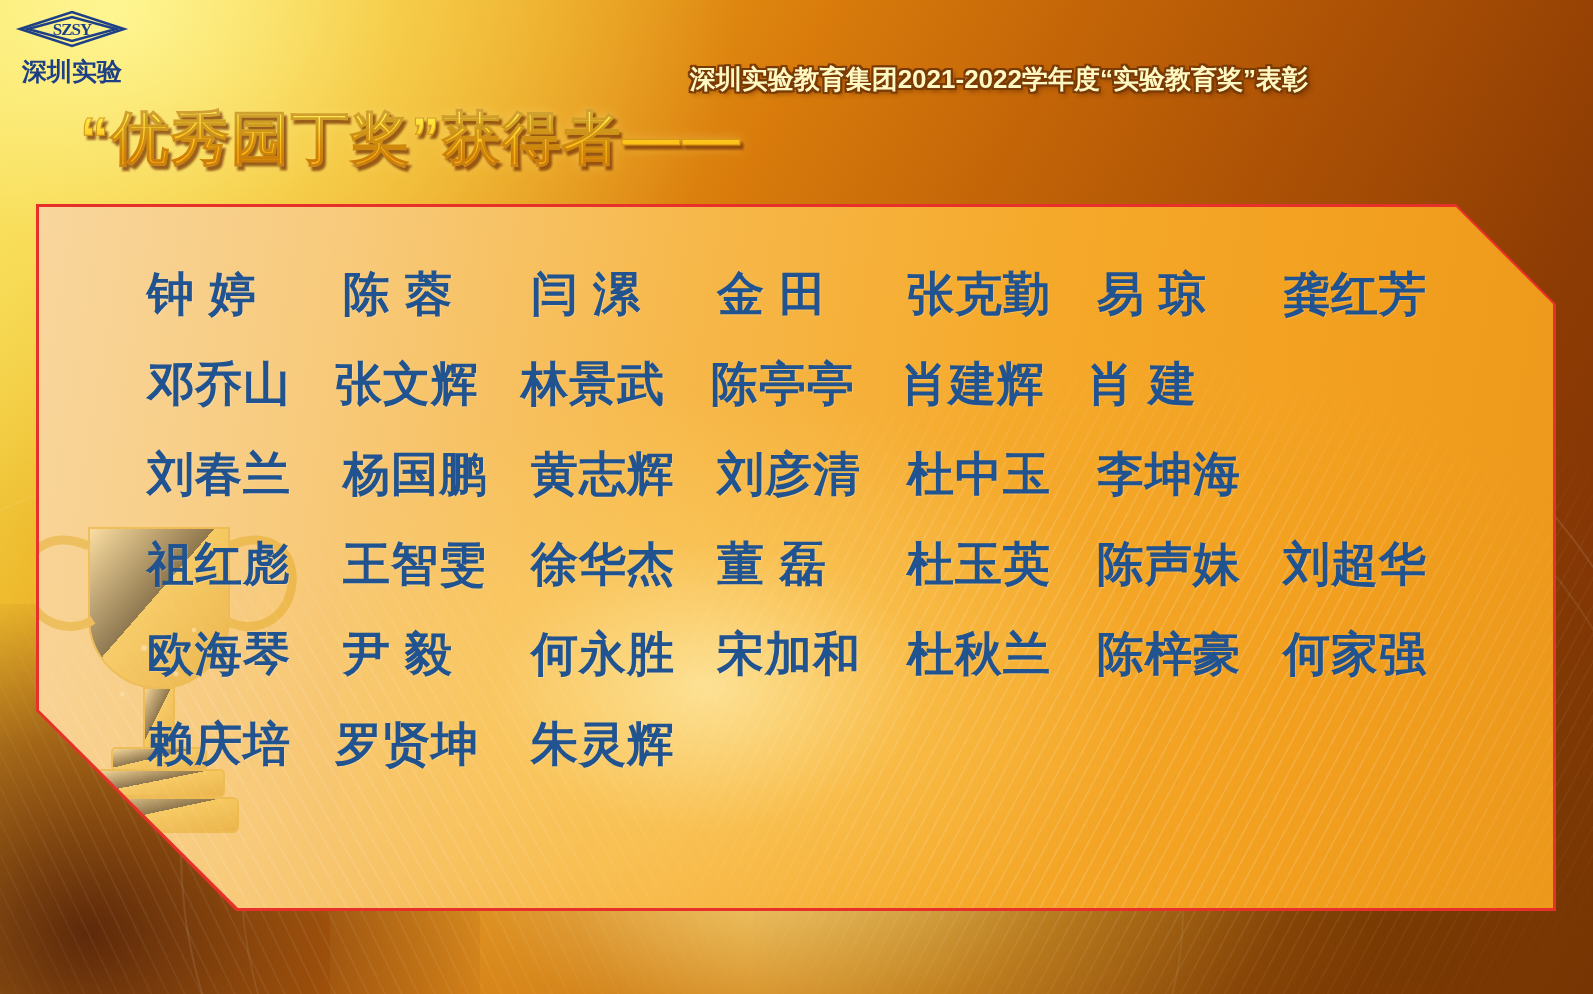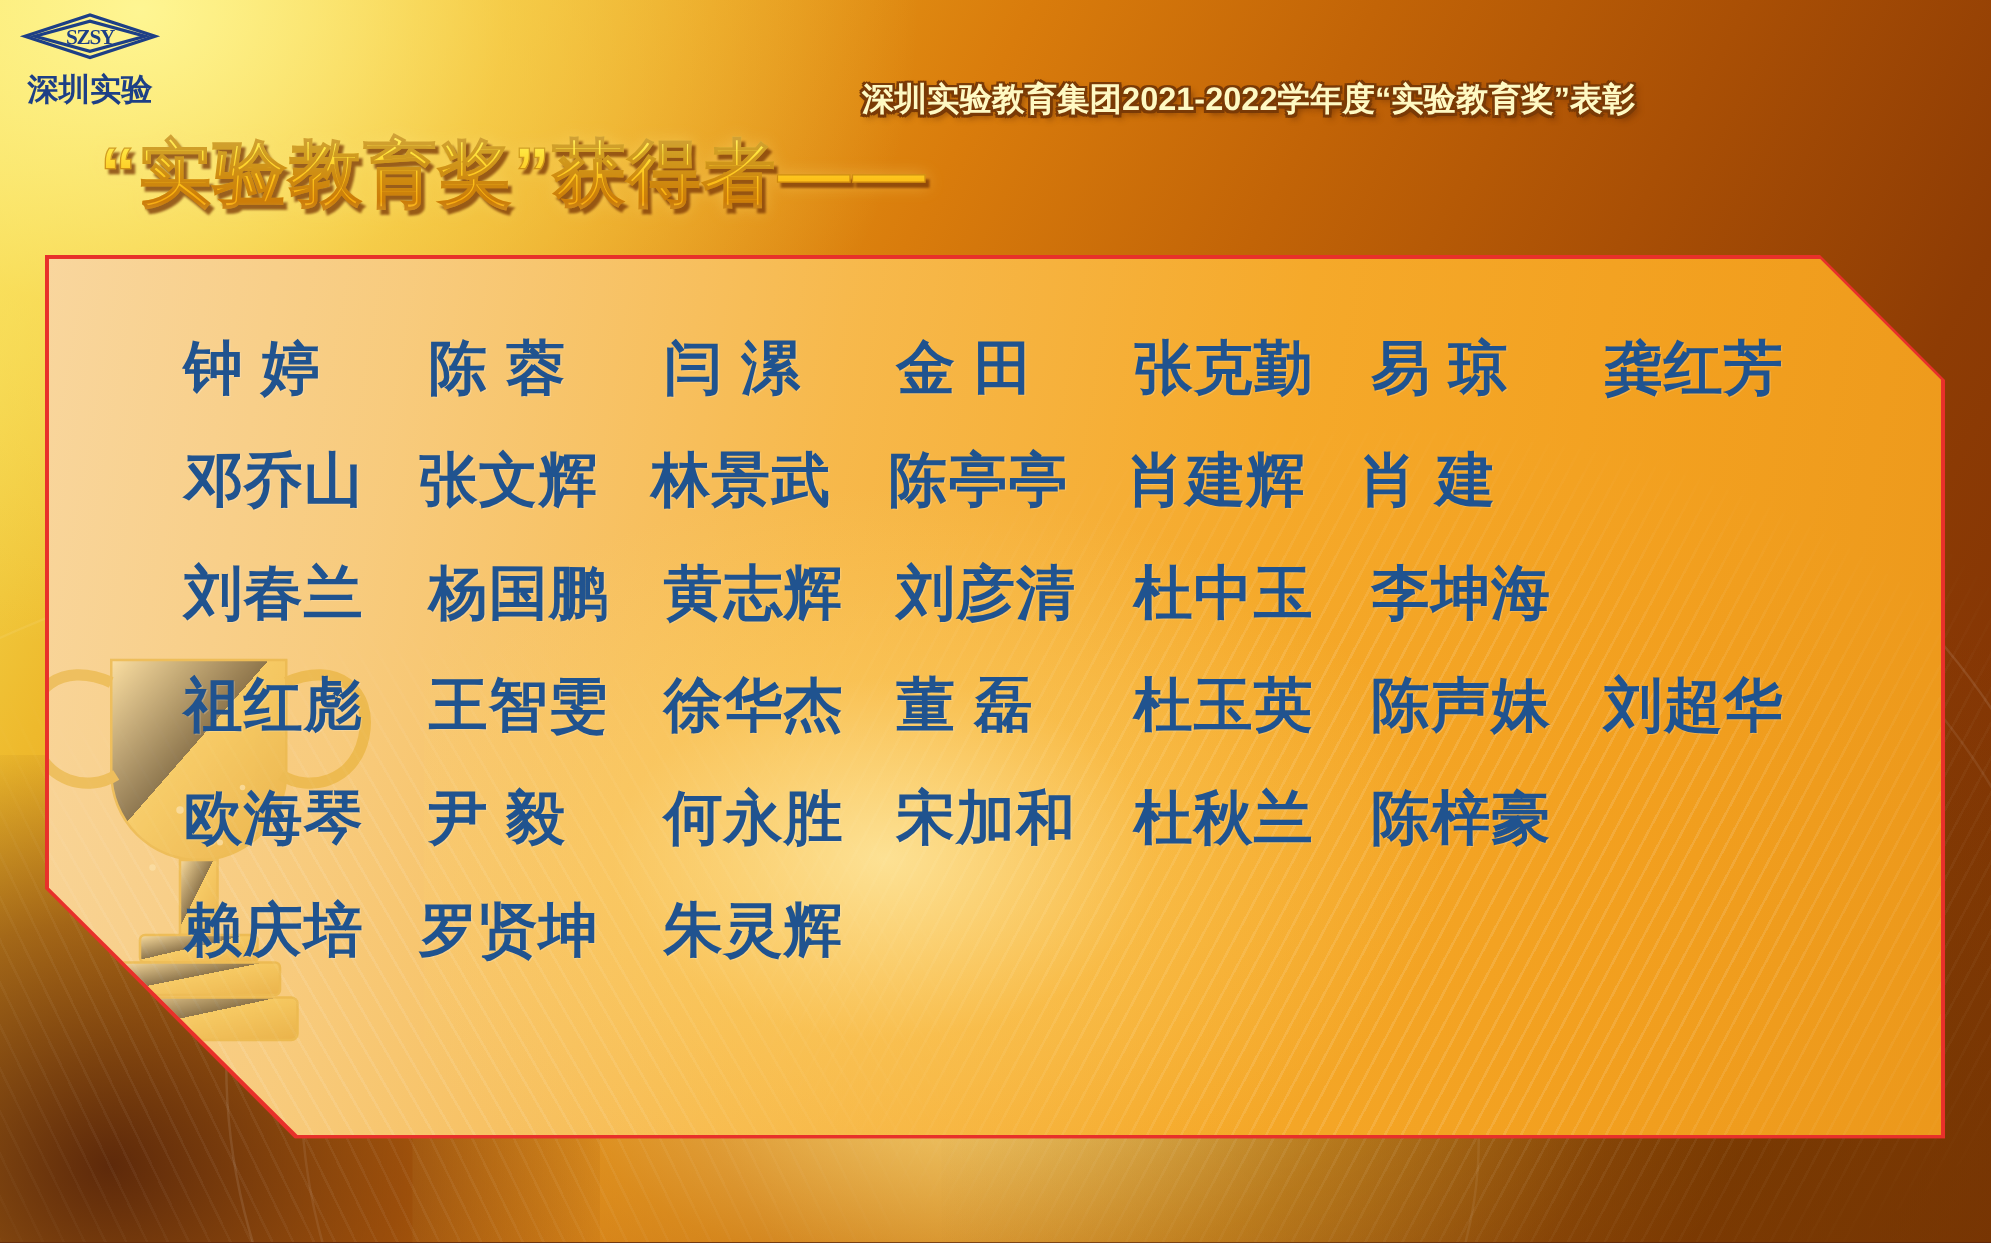--- a/index.html
+++ b/index.html
@@ -222,21 +222,21 @@
           <text x="8" y="76">深</text>
           <text x="33" y="76">圳</text>
           <text x="58" y="76">实</text>
           <text x="83" y="76">验</text>
         </g>
       </svg>
     </div>
     <div class="header-title">深圳实验教育集团2021-2022学年度“实验教育奖”表彰</div>
   </div>
 
-  <div class="slide-title">“实验教育奖”获得者——</div>
+  <div class="slide-title">“优秀园丁奖”获得者——</div>
 
   <div class="panel">
     <div class="panel-inner">
       <div class="panel-tex"></div>
       <div class="panel-tex2"></div>
       <div class="panel-glow"></div>
 
       <div class="trophy">
         <svg viewBox="0 0 330 420" width="330" height="420" aria-hidden="true">
           <defs>
@@ -305,20 +305,21 @@
           <div class="col" style="width:190px"><span class="name">刘超华</span></div>
         </div>
 
         <div class="name-row">
           <div class="col" style="width:196px"><span class="name">欧海琴</span></div>
           <div class="col" style="width:188px"><span class="name">尹  毅</span></div>
           <div class="col" style="width:186px"><span class="name">何永胜</span></div>
           <div class="col" style="width:190px"><span class="name">宋加和</span></div>
           <div class="col" style="width:190px"><span class="name">杜秋兰</span></div>
           <div class="col" style="width:186px"><span class="name">陈梓豪</span></div>
+          <div class="col" style="width:190px"><span class="name">何家强</span></div>
         </div>
 
         <div class="name-row">
           <div class="col" style="width:188px"><span class="name">赖庆培</span></div>
           <div class="col" style="width:196px"><span class="name">罗贤坤</span></div>
           <div class="col" style="width:186px"><span class="name">朱灵辉</span></div>
           <div class="col" style="width:190px"><span class="name"></span></div>
           <div class="col" style="width:190px"><span class="name"></span></div>
           <div class="col" style="width:186px"><span class="name"></span></div>
           <div class="col" style="width:190px"><span class="name"></span></div>

